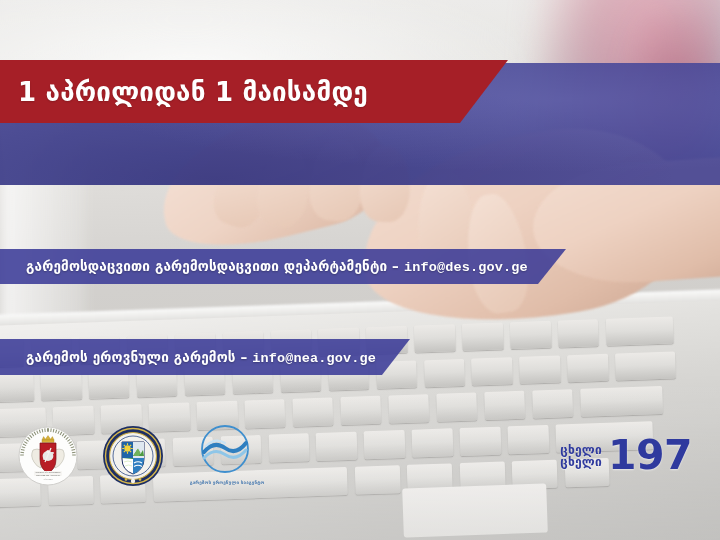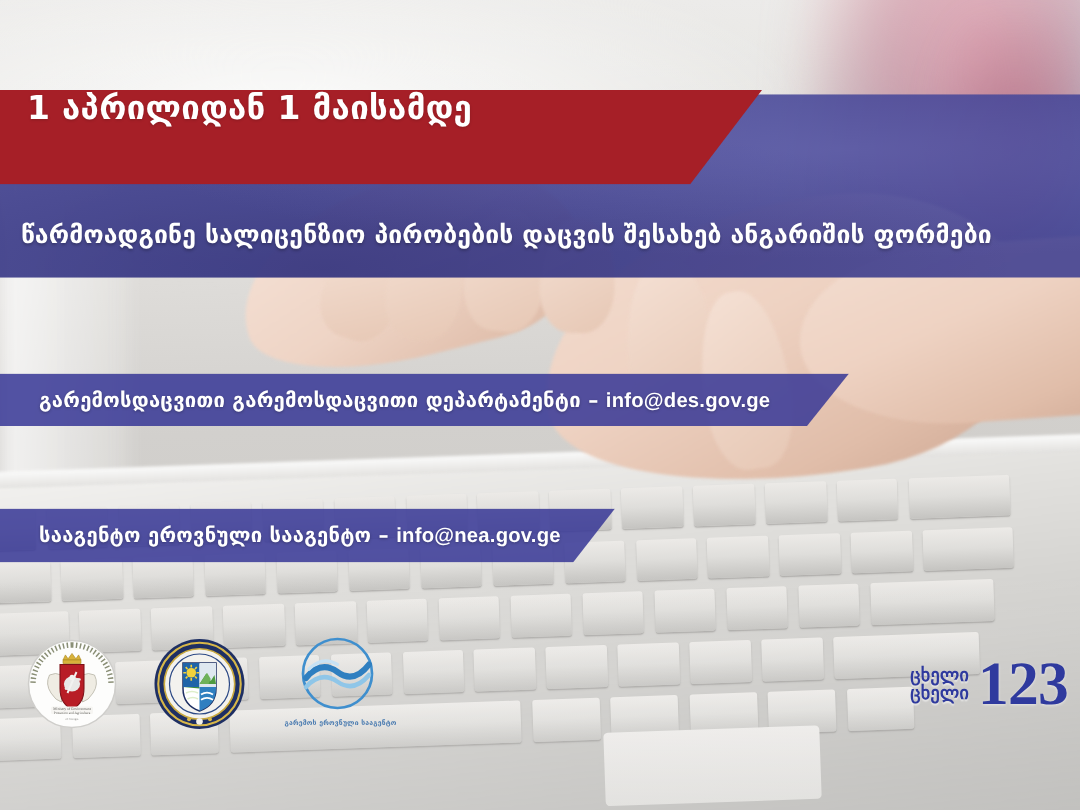--- a/index.html
+++ b/index.html
@@ -116,23 +116,23 @@
       radial-gradient(ellipse at 78% 30%, rgba(120,120,190,.40) 0%, rgba(120,120,190,0) 60%),
       radial-gradient(ellipse at 30% 95%, rgba(30,30,95,.35) 0%, rgba(30,30,95,0) 65%);
   }
   .band-red{
     position:absolute;left:0;top:60px;width:530px;height:63px;
     background:#a61f27;
     clip-path:polygon(0 0, 508px 0, 460px 100%, 0 100%);
   }
   .headline{
     position:absolute;left:18px;top:60px;height:63px;
-    display:flex;
+    display:flex;align-items:center;
     color:#ffffff;
-    font-size:22px;font-weight:bold;letter-spacing:.2px;
+    font-size:26px;font-weight:bold;letter-spacing:.2px;
     white-space:nowrap;
     text-shadow:0 1px 2px rgba(0,0,0,.18);
   }
   .subline{
     position:absolute;left:14px;top:128px;width:700px;height:56px;
     display:flex;align-items:center;
     color:#ffffff;
     font-size:16.5px;font-weight:bold;letter-spacing:.1px;
     white-space:nowrap;
     text-shadow:0 1px 2px rgba(0,0,0,.25);
@@ -144,41 +144,41 @@
     background:rgba(56,56,150,.86);
     display:flex;align-items:center;
     color:#fff;white-space:nowrap;
     box-shadow:0 2px 5px rgba(0,0,0,.18);
   }
   .contact .ctext{
     display:inline-block;padding-left:26px;
     font-size:13.5px;font-weight:bold;letter-spacing:.15px;
     text-shadow:0 1px 2px rgba(0,0,0,.28);
   }
-  .contact .mail{font-family:Liberation Sans, sans-serif;}
+  .contact .mail{font-family:Liberation Mono, monospace;}
   .contact-1{top:249px;width:566px;height:35px;clip-path:polygon(0 0,566px 0,538px 100%,0 100%);}
   .contact-2{top:339px;width:410px;height:36px;clip-path:polygon(0 0,410px 0,382px 100%,0 100%);}
 
   
   .logos{position:absolute;left:14px;top:420px;width:250px;height:80px;}
   .logo{position:absolute;}
   .logo-gov{left:4px;top:6px;width:60px;height:60px;}
   .logo-seal{left:88px;top:5px;width:62px;height:62px;}
   .logo-nea{left:172px;top:2px;width:78px;height:76px;}
   .logo-nea-caption{
     position:absolute;left:170px;top:60px;width:86px;
     text-align:center;color:#2f69a8;
     font-size:4.6px;font-weight:bold;line-height:1.35;
     letter-spacing:.1px;opacity:.85;
   }
 
   
   .hotline{
-    position:absolute;right:8px;top:437px;
-    display:flex;align-items:center;gap:6px;font-family:Liberation Serif, serif;
+    position:absolute;right:28px;top:437px;
+    display:flex;align-items:center;gap:6px;
   }
   .hotline-words{
     color:#2f3a9e;font-size:12px;font-weight:bold;
     line-height:1.02;text-align:right;letter-spacing:.2px;
     text-shadow:0 1px 1px rgba(255,255,255,.55);
   }
   .hotline-words span{display:block;}
   .hotline-num{
     color:#2f3a9e;font-size:41px;font-weight:bold;
     line-height:.92;letter-spacing:-.5px;
@@ -291,30 +291,27 @@
 
   <div class="band-blue">
     <div class="band-blue-sheen"></div>
   </div>
   <div class="band-red"></div>
 
   <div class="headline">
     <span>1 აპრილიდან 1 მაისამდე</span>
   </div>
 
-  <div class="subline">
-    <span>წარმოადგინე სალიცენზიო პირობების დაცვის შესახებ ანგარიშის ფორმები</span>
-  </div>
 
   <div class="contact contact-1">
     <span class="ctext"><span>გარემოსდაცვითი გარემოსდაცვითი დეპარტამენტი</span><span> – </span><span class="mail">info@des.gov.ge</span></span>
   </div>
 
   <div class="contact contact-2">
-    <span class="ctext"><span>სააგენტო ეროვნული სააგენტო</span><span> – </span><span class="mail">info@nea.gov.ge</span></span>
+    <span class="ctext"><span>გარემოს ეროვნული გარემოს</span><span> – </span><span class="mail">info@nea.gov.ge</span></span>
   </div>
 
   <div class="logos">
 
     <div class="logo logo-gov">
       <svg viewBox="0 0 60 60" width="60" height="60">
         <circle cx="30" cy="30" r="29" fill="#fdfdfc" stroke="#cfcecb" stroke-width="1"></circle>
         <path d="M30 4 A26 26 0 0 1 56 30" fill="none" stroke="#8a8f76" stroke-width="3.6" stroke-dasharray="1 1.6"></path>
         <path d="M30 4 A26 26 0 0 0 4 30" fill="none" stroke="#8a8f76" stroke-width="3.6" stroke-dasharray="1 1.6"></path>
 
@@ -395,16 +392,16 @@
       <span>გარემოს</span>
       <span>ეროვნული სააგენტო</span>
     </div>
   </div>
 
   <div class="hotline">
     <div class="hotline-words">
       <span>ცხელი</span>
       <span>ცხელი</span>
     </div>
-    <div class="hotline-num">123</div>
+    <div class="hotline-num">197</div>
   </div>
 
 </div>
 
 </body></html>

